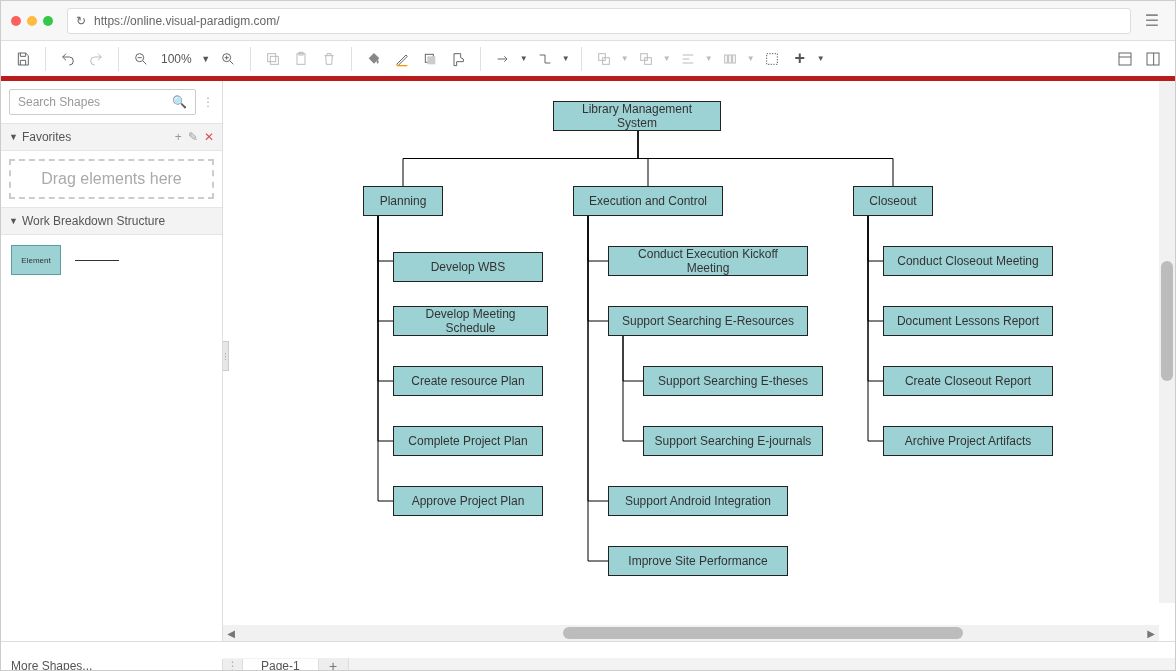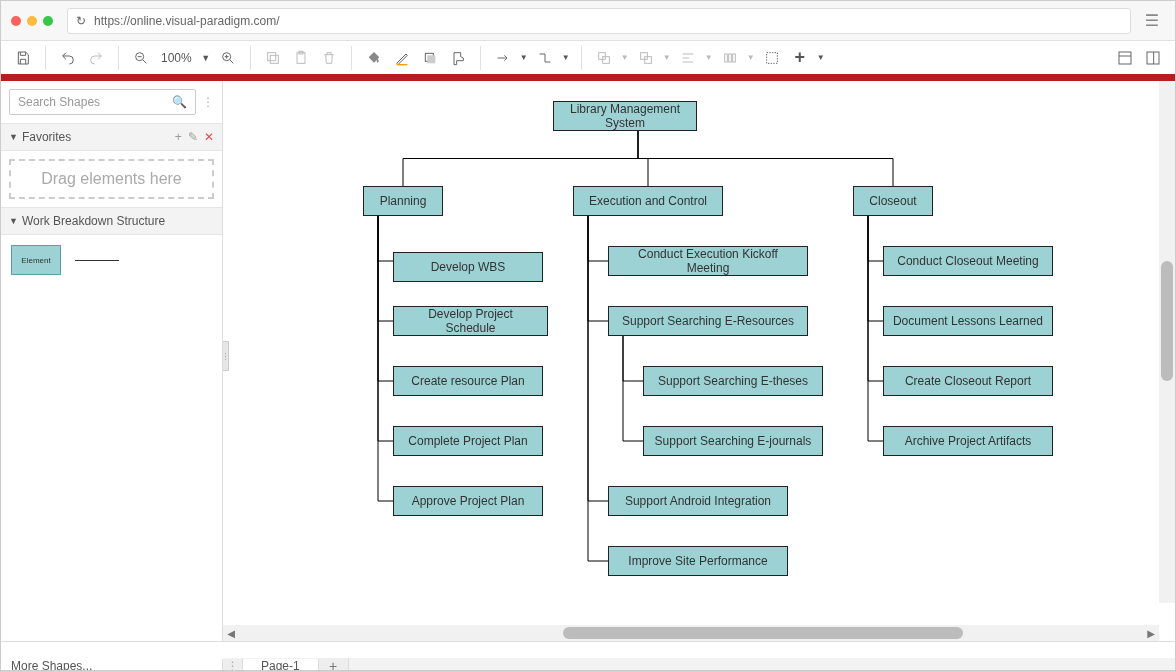--- a/index.html
+++ b/index.html
@@ -3,21 +3,21 @@
 <meta charset="utf-8">
 <style>
 * { box-sizing: border-box; margin: 0; padding: 0; }
 body { font-family: Arial, sans-serif; font-size: 12px; color: #333; background: #fff; width: 1176px; height: 671px; overflow: hidden; border: 1px solid #ccc; }
 .addr-bar { height: 40px; display: flex; align-items: center; background: #f7f7f7; border-bottom: 1px solid #e0e0e0; padding: 0 10px; gap: 8px; }
 .traffic { display: flex; gap: 6px; margin-right: 6px; }
 .dot { width: 10px; height: 10px; border-radius: 50%; }
 .red { background: #fc605c; } .yellow { background: #fdbc40; } .green { background: #34c749; }
 .addr-field { flex: 1; height: 26px; border: 1px solid #ddd; border-radius: 3px; background: #fff; display: flex; align-items: center; padding: 0 8px; gap: 8px; font-size: 12px; color: #666; }
 .ham { width: 26px; height: 26px; display: flex; align-items: center; justify-content: center; color: #888; font-size: 16px; }
-.toolbar { height: 40px; background: #fff; border-bottom: 7px solid #b91c1c; display: flex; align-items: center; padding: 0 10px; gap: 4px; }
+.toolbar { height: 40px; background: #fff; border-bottom: 5px solid #b91c1c; display: flex; align-items: center; padding: 0 10px; gap: 4px; }
 .tbtn { width: 24px; height: 24px; display: flex; align-items: center; justify-content: center; color: #555; font-size: 14px; cursor: pointer; }
 .tbtn svg { width: 16px; height: 16px; stroke: #666; fill: none; stroke-width: 1.5; }
 .tbtn.dim svg { stroke: #bbb; }
 .tbtn.dim { color: #bbb; }
 .sep { width: 1px; height: 24px; background: #e0e0e0; margin: 0 6px; }
 .zoom-lbl { font-size: 12px; color: #555; padding: 0 4px; }
 .spacer { flex: 1; }
 .main { display: flex; height: 560px; }
 .side { width: 222px; border-right: 1px solid #ddd; display: flex; flex-direction: column; background: #fff; }
 .search-row { padding: 8px; display: flex; align-items: center; gap: 6px; }
@@ -229,37 +229,37 @@
       <div class="pal-el">
           <span>Element</span>
         </div>
       <div class="pal-line"></div>
     </div>
   </div>
 
   <div class="canvas-area">
     <div class="drag-bar">⋮</div>
     <div class="canvas" id="canvas">
-        <div class="wbs-box" style="left: 330px; top: 20px; width: 144px; height: 30px;">Library Management System</div>
+        <div class="wbs-box" style="left: 330px; top: 20px; width: 168px; height: 30px;">Library Management System</div>
         <div class="wbs-box" style="left: 140px; top: 105px; width: 80px; height: 30px;">Planning</div>
         <div class="wbs-box" style="left: 350px; top: 105px; width: 150px; height: 30px;">Execution and Control</div>
         <div class="wbs-box" style="left: 630px; top: 105px; width: 80px; height: 30px;">Closeout</div>
         <div class="wbs-box" style="left: 170px; top: 171px; width: 150px; height: 30px;">Develop WBS</div>
-        <div class="wbs-box" style="left: 170px; top: 225px; width: 155px; height: 30px;">Develop Project Schedule</div>
+        <div class="wbs-box" style="left: 170px; top: 225px; width: 155px; height: 30px;">Develop Meeting Schedule</div>
         <div class="wbs-box" style="left: 170px; top: 285px; width: 150px; height: 30px;">Create resource Plan</div>
         <div class="wbs-box" style="left: 170px; top: 345px; width: 150px; height: 30px;">Complete Project Plan</div>
         <div class="wbs-box" style="left: 170px; top: 405px; width: 150px; height: 30px;">Approve Project Plan</div>
         <div class="wbs-box" style="left: 385px; top: 165px; width: 200px; height: 30px;">Conduct Execution Kickoff Meeting</div>
         <div class="wbs-box" style="left: 385px; top: 225px; width: 200px; height: 30px;">Support Searching E-Resources</div>
         <div class="wbs-box" style="left: 420px; top: 285px; width: 180px; height: 30px;">Support Searching E-theses</div>
         <div class="wbs-box" style="left: 385px; top: 405px; width: 180px; height: 30px;">Support Android Integration</div>
         <div class="wbs-box" style="left: 420px; top: 345px; width: 180px; height: 30px;">Support Searching E-journals</div>
         <div class="wbs-box" style="left: 385px; top: 465px; width: 180px; height: 30px;">Improve Site Performance</div>
         <div class="wbs-box" style="left: 660px; top: 165px; width: 170px; height: 30px;">Conduct Closeout Meeting</div>
-        <div class="wbs-box" style="left: 660px; top: 225px; width: 170px; height: 30px;">Document Lessons Learned</div>
+        <div class="wbs-box" style="left: 660px; top: 225px; width: 170px; height: 30px;">Document Lessons Report</div>
         <div class="wbs-box" style="left: 660px; top: 285px; width: 170px; height: 30px;">Create Closeout Report</div>
         <div class="wbs-box" style="left: 660px; top: 345px; width: 170px; height: 30px;">Archive Project Artifacts</div>
       </div>
     <svg class="wires" id="wires" width="920" height="530">
         <line x1="415" y1="50" x2="415" y2="77.5" stroke="#000" stroke-width="1"></line>
         <line x1="415" y1="77.5" x2="180" y2="77.5" stroke="#000" stroke-width="1"></line>
         <line x1="180" y1="77.5" x2="180" y2="105" stroke="#000" stroke-width="1"></line>
         <line x1="415" y1="50" x2="415" y2="77.5" stroke="#000" stroke-width="1"></line>
         <line x1="415" y1="77.5" x2="425" y2="77.5" stroke="#000" stroke-width="1"></line>
         <line x1="425" y1="77.5" x2="425" y2="105" stroke="#000" stroke-width="1"></line>

